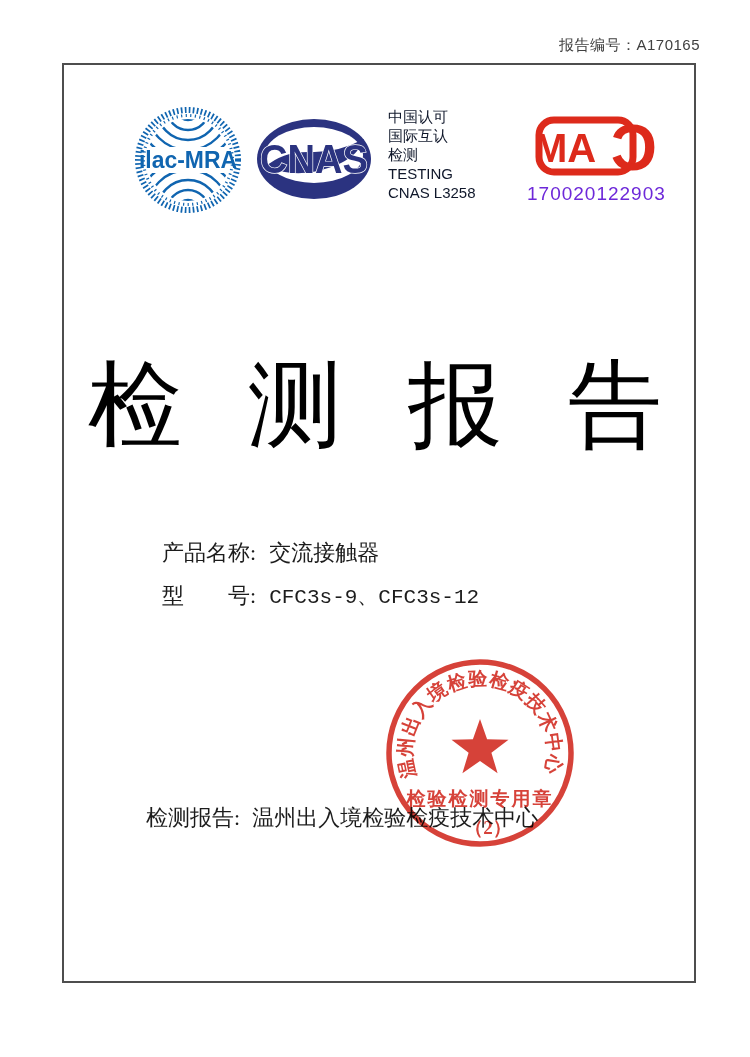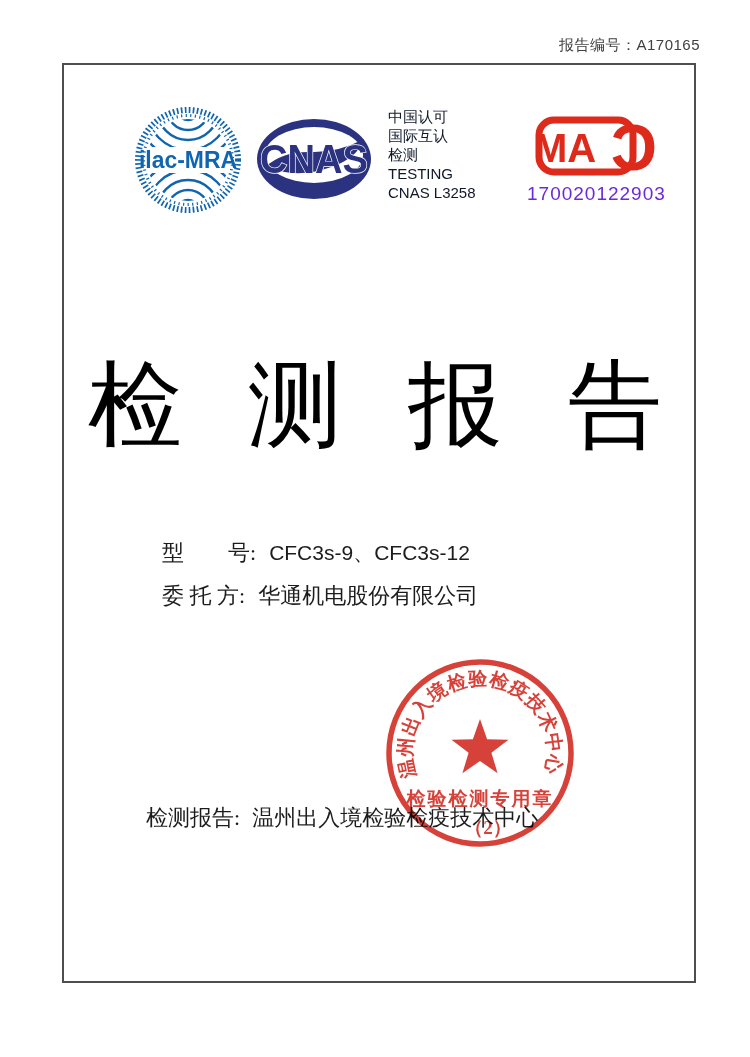--- a/index.html
+++ b/index.html
@@ -43,21 +43,21 @@
     white-space:nowrap;
   }
   
   .fields{
     position:absolute;left:162px;top:531px;
     font-family:"Liberation Serif","DejaVu Serif",serif;
     font-size:22px;color:#1c1c1c;
   }
   .field-row{height:43px;line-height:43px;white-space:nowrap;}
   .field-value{margin-left:13px;}
-  .field-value.mono{font-family:Liberation Sans, sans-serif;font-size:21px;}
+  .field-value.mono{font-family:Liberation Mono, monospace;font-size:21px;}
   
   .agency{
     position:absolute;left:146px;top:803px;
     font-family:"Liberation Serif","DejaVu Serif",serif;
     font-size:22px;color:#1c1c1c;white-space:nowrap;
   }
   .agency .field-value{margin-left:12px;}
   
   .stamp{
     position:absolute;left:380px;top:648px;width:200px;height:212px;
@@ -116,24 +116,24 @@
     <text x="30" y="46" text-anchor="middle" font-family="Liberation Sans, sans-serif" font-size="40" font-weight="bold" fill="#dd2a1b">MA</text>
     <text transform="translate(122,54) scale(-1,1)" x="0" y="0" text-anchor="start" font-family="Liberation Sans, sans-serif" font-size="64" font-weight="bold" fill="#dd2a1b">C</text>
   </svg>
   <div class="cma-number">170020122903</div>
 </div>
 
 <div class="title">检测报告</div>
 
 <div class="fields">
   <div class="field-row">
-    <span class="field-label">型　　号:</span><span class="field-value mono">CFC3s-9、CFC3s-12</span>
+    <span class="field-label">产品名称:</span><span class="field-value">交流接触器</span>
   </div>
   <div class="field-row">
-    <span class="field-label">委 托 方:</span><span class="field-value">华通机电股份有限公司</span>
+    <span class="field-label">型　　号:</span><span class="field-value mono">CFC3s-9、CFC3s-12</span>
   </div>
 </div>
 
 <div class="agency">
   <span class="field-label">检测报告:</span><span class="field-value">温州出入境检验检疫技术中心</span>
 </div>
 
 <svg class="stamp" viewBox="-100 -105 200 212">
   <circle cx="0" cy="0" r="91" fill="none" stroke="#d22d23" stroke-width="5.5"></circle>
   <defs>

